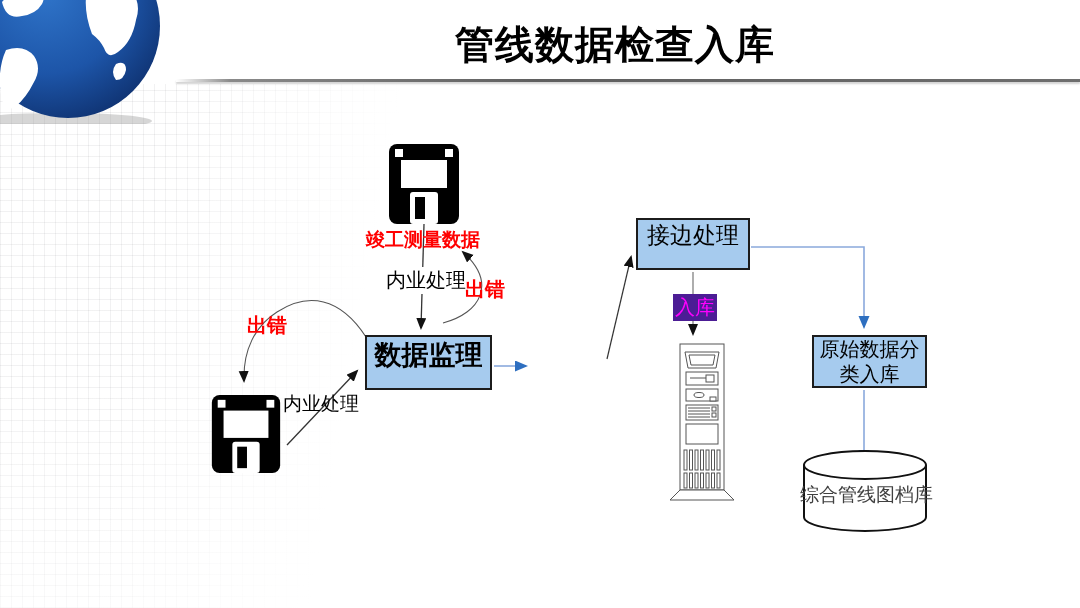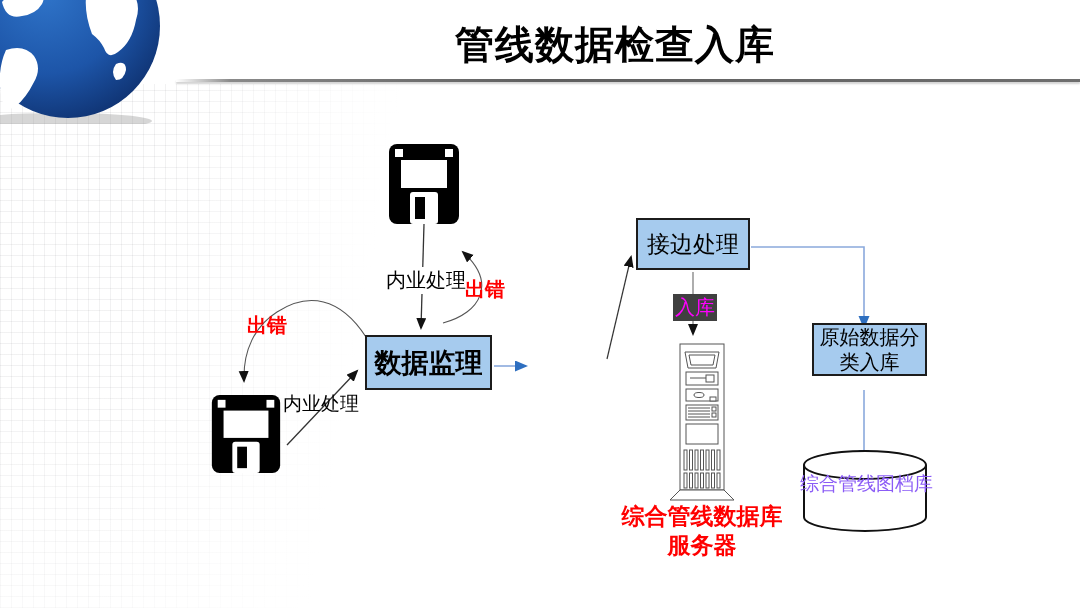--- a/index.html
+++ b/index.html
@@ -16,28 +16,28 @@
   .globe{position:absolute;left:-32px;top:-76px;z-index:3;}
   .page-title{position:absolute;left:150px;right:0;top:18px;text-align:center;z-index:2;
     font-family:"Liberation Sans", sans-serif;font-weight:bold;font-size:39px;color:#000;
     letter-spacing:1px;}
   .divider{position:absolute;left:176px;right:0;top:79px;height:3px;z-index:1;
     background:linear-gradient(to right, rgba(130,130,130,0), #8a8a8a 6%, #5f5f5f 40%, #6e6e6e);
     box-shadow:0 2px 2px rgba(0,0,0,.18);}
 
   
   .node{position:absolute;z-index:4;background:#a6cbee;border:2px solid #1c1c1c;
-        display:flex;align-items:center;justify-content:center;text-align:center;
+        display:flex;justify-content:center;text-align:center;
         color:#000;box-sizing:border-box;}
   .node.bold{font-weight:bold;}
 
   
   .lbl{position:absolute;z-index:5;white-space:nowrap;}
   .lbl.red{color:#ff0000;font-weight:bold;}
-  .lbl.magenta{color:#ff00ff;background:#404040;padding:0 2px;}
+  .lbl.magenta{color:#ff00ff;background:#4c1d95;padding:0 2px;}
   .lbl.onwhite{background:#fff;padding:0 2px;}
 
   .icon-wrap{position:absolute;z-index:4;}
   .connectors{position:absolute;left:0;top:0;z-index:3;pointer-events:none;}
 </style>
 </head>
 <body>
 
 <div class="slide">
 
@@ -96,20 +96,21 @@
   </svg>
 
   <svg class="icon-wrap" style="left:388px;top:143px" width="72" height="82" viewBox="0 0 72 82">
     <rect x="1" y="1" width="70" height="80" rx="8" fill="#000"></rect>
     <rect x="7" y="6" width="8" height="8" fill="#fff"></rect>
     <rect x="57" y="6" width="8" height="8" fill="#fff"></rect>
     <rect x="13" y="17" width="46" height="28" fill="#fff"></rect>
     <rect x="22" y="49" width="28" height="32" rx="3" fill="#fff"></rect>
     <rect x="27" y="54" width="10" height="22" fill="#000"></rect>
   </svg>
+  <div class="lbl red" style="left:366px;top:227px;font-size:19px">竣工测量数据</div>
 
   <svg class="icon-wrap" style="left:210px;top:394px" width="72" height="80" viewBox="0 0 72 82">
     <rect x="1" y="1" width="70" height="80" rx="8" fill="#000"></rect>
     <rect x="7" y="6" width="8" height="8" fill="#fff"></rect>
     <rect x="57" y="6" width="8" height="8" fill="#fff"></rect>
     <rect x="13" y="17" width="46" height="28" fill="#fff"></rect>
     <rect x="22" y="49" width="28" height="32" rx="3" fill="#fff"></rect>
     <rect x="27" y="54" width="10" height="22" fill="#000"></rect>
   </svg>
 
@@ -118,21 +119,21 @@
   <div class="lbl red" style="left:247px;top:312px;font-size:20px">出错</div>
   <div class="lbl" style="left:283px;top:391px;font-size:19px;color:#000">内业处理</div>
   <div class="lbl magenta" style="left:673px;top:294px;font-size:20px">入库</div>
 
   <div class="node bold" style="left:365px;top:335px;width:127px;height:55px;font-size:27px">
     <span>数据监理</span>
   </div>
   <div class="node" style="left:636px;top:218px;width:114px;height:52px;font-size:23px">
     <span>接边处理</span>
   </div>
-  <div class="node" style="left:812px;top:323px;width:115px;height:53px;font-size:20px;line-height:25px;flex-direction:column">
+  <div class="node" style="left:812px;top:335px;width:115px;height:53px;font-size:20px;line-height:25px;flex-direction:column">
     <span>原始数据分</span>
     <span>类入库</span>
   </div>
 
   <svg class="icon-wrap" style="left:666px;top:342px" width="72" height="160" viewBox="0 0 72 160">
     <g stroke="#555" stroke-width="1" fill="#fff">
       <rect x="14" y="2" width="44" height="146"></rect>
       <polygon points="14,148 58,148 68,158 4,158"></polygon>
       <polygon points="19,10 53,10 50,26 22,26"></polygon>
       <polygon points="23,13 49,13 47,23 25,23"></polygon>
@@ -161,24 +162,20 @@
         <rect x="18" y="131" width="3" height="15"></rect>
           <rect x="23.5" y="131" width="3" height="15"></rect>
         <rect x="29" y="131" width="3" height="15"></rect>
           <rect x="34.5" y="131" width="3" height="15"></rect>
         <rect x="40" y="131" width="3" height="15"></rect>
           <rect x="45.5" y="131" width="3" height="15"></rect>
         <rect x="51" y="131" width="3" height="15"></rect>
       </g>
     </g>
   </svg>
-  <div class="lbl red" style="left:592px;top:502px;width:220px;text-align:center;font-size:23px;line-height:29px;white-space:normal">
-    <div>综合管线数据库</div>
-    <div>服务器</div>
-  </div>
 
   <svg class="icon-wrap" style="left:800px;top:447px" width="130" height="88" viewBox="0 0 130 88">
     <path d="M4 18 V70 A61 14 0 0 0 126 70 V18" fill="#fff" stroke="#111" stroke-width="2"></path>
     <ellipse cx="65" cy="18" rx="61" ry="14" fill="#fff" stroke="#111" stroke-width="2"></ellipse>
   </svg>
-  <div class="lbl" style="left:800px;top:471px;width:130px;text-align:center;font-size:19px;color:#8b5cf6">综合管线图档库</div>
+  <div class="lbl" style="left:800px;top:482px;width:130px;text-align:center;font-size:19px;color:#404040">综合管线图档库</div>
 
 </div>
 
 </body></html>

